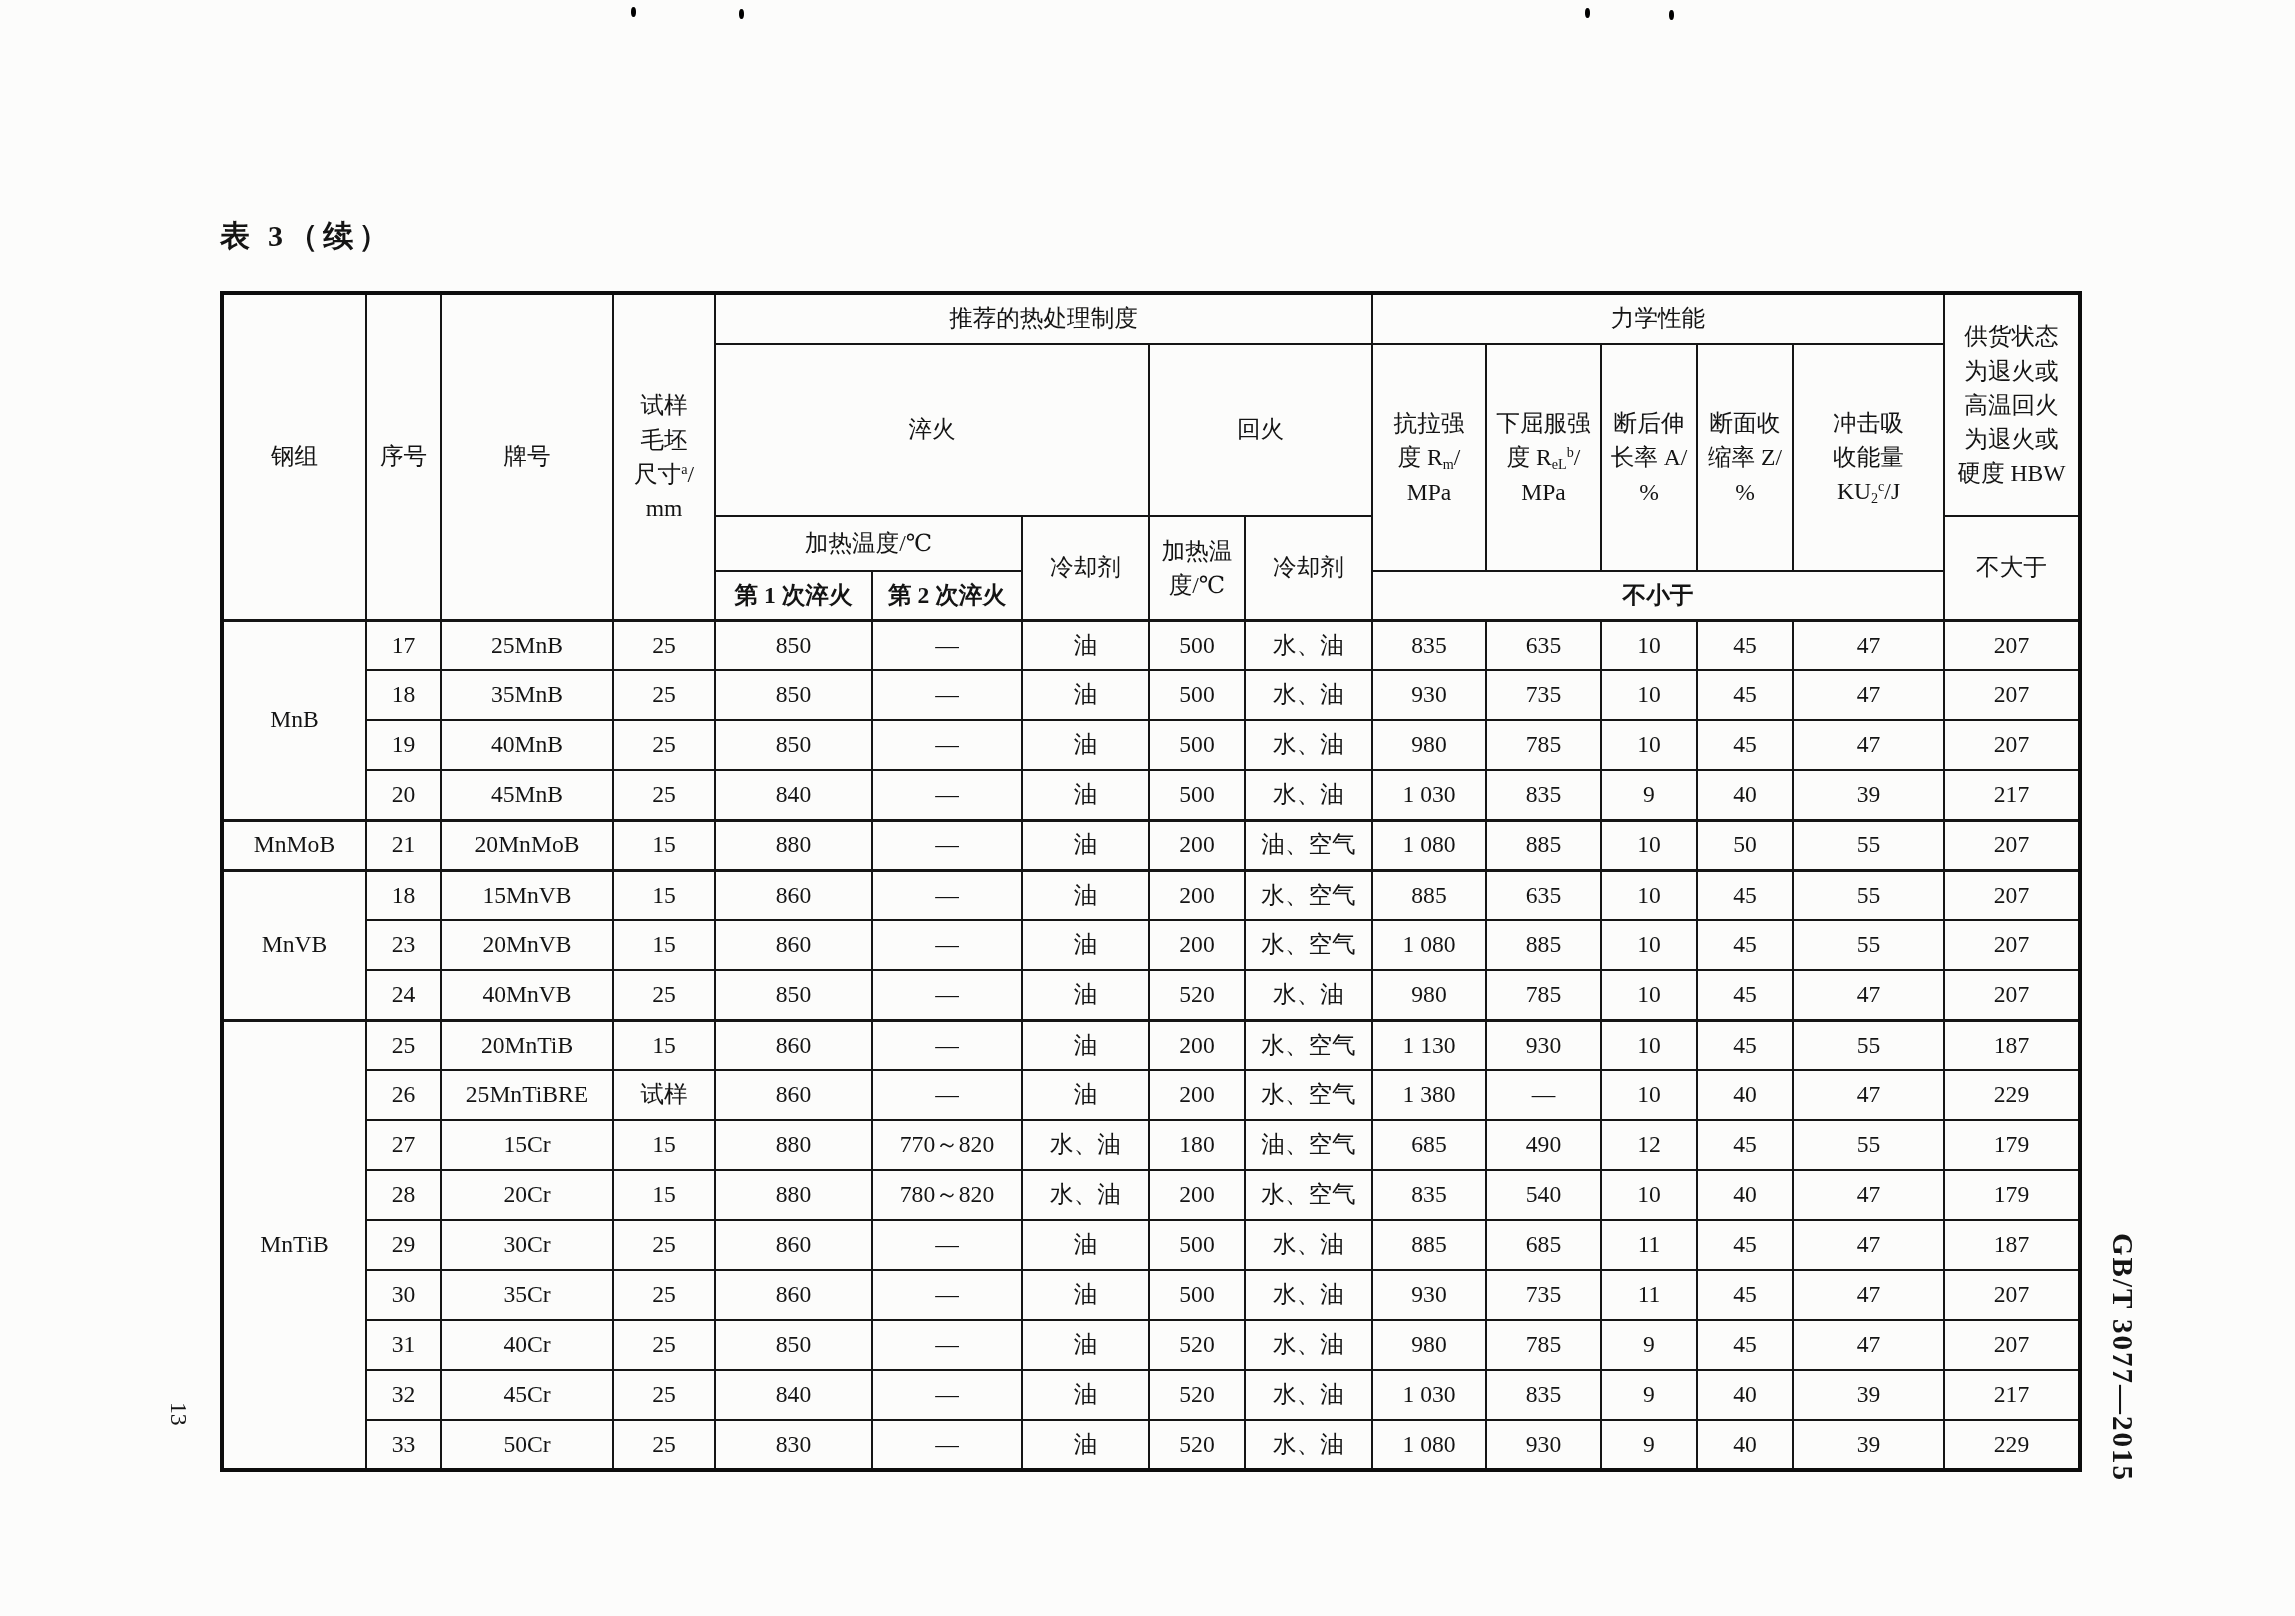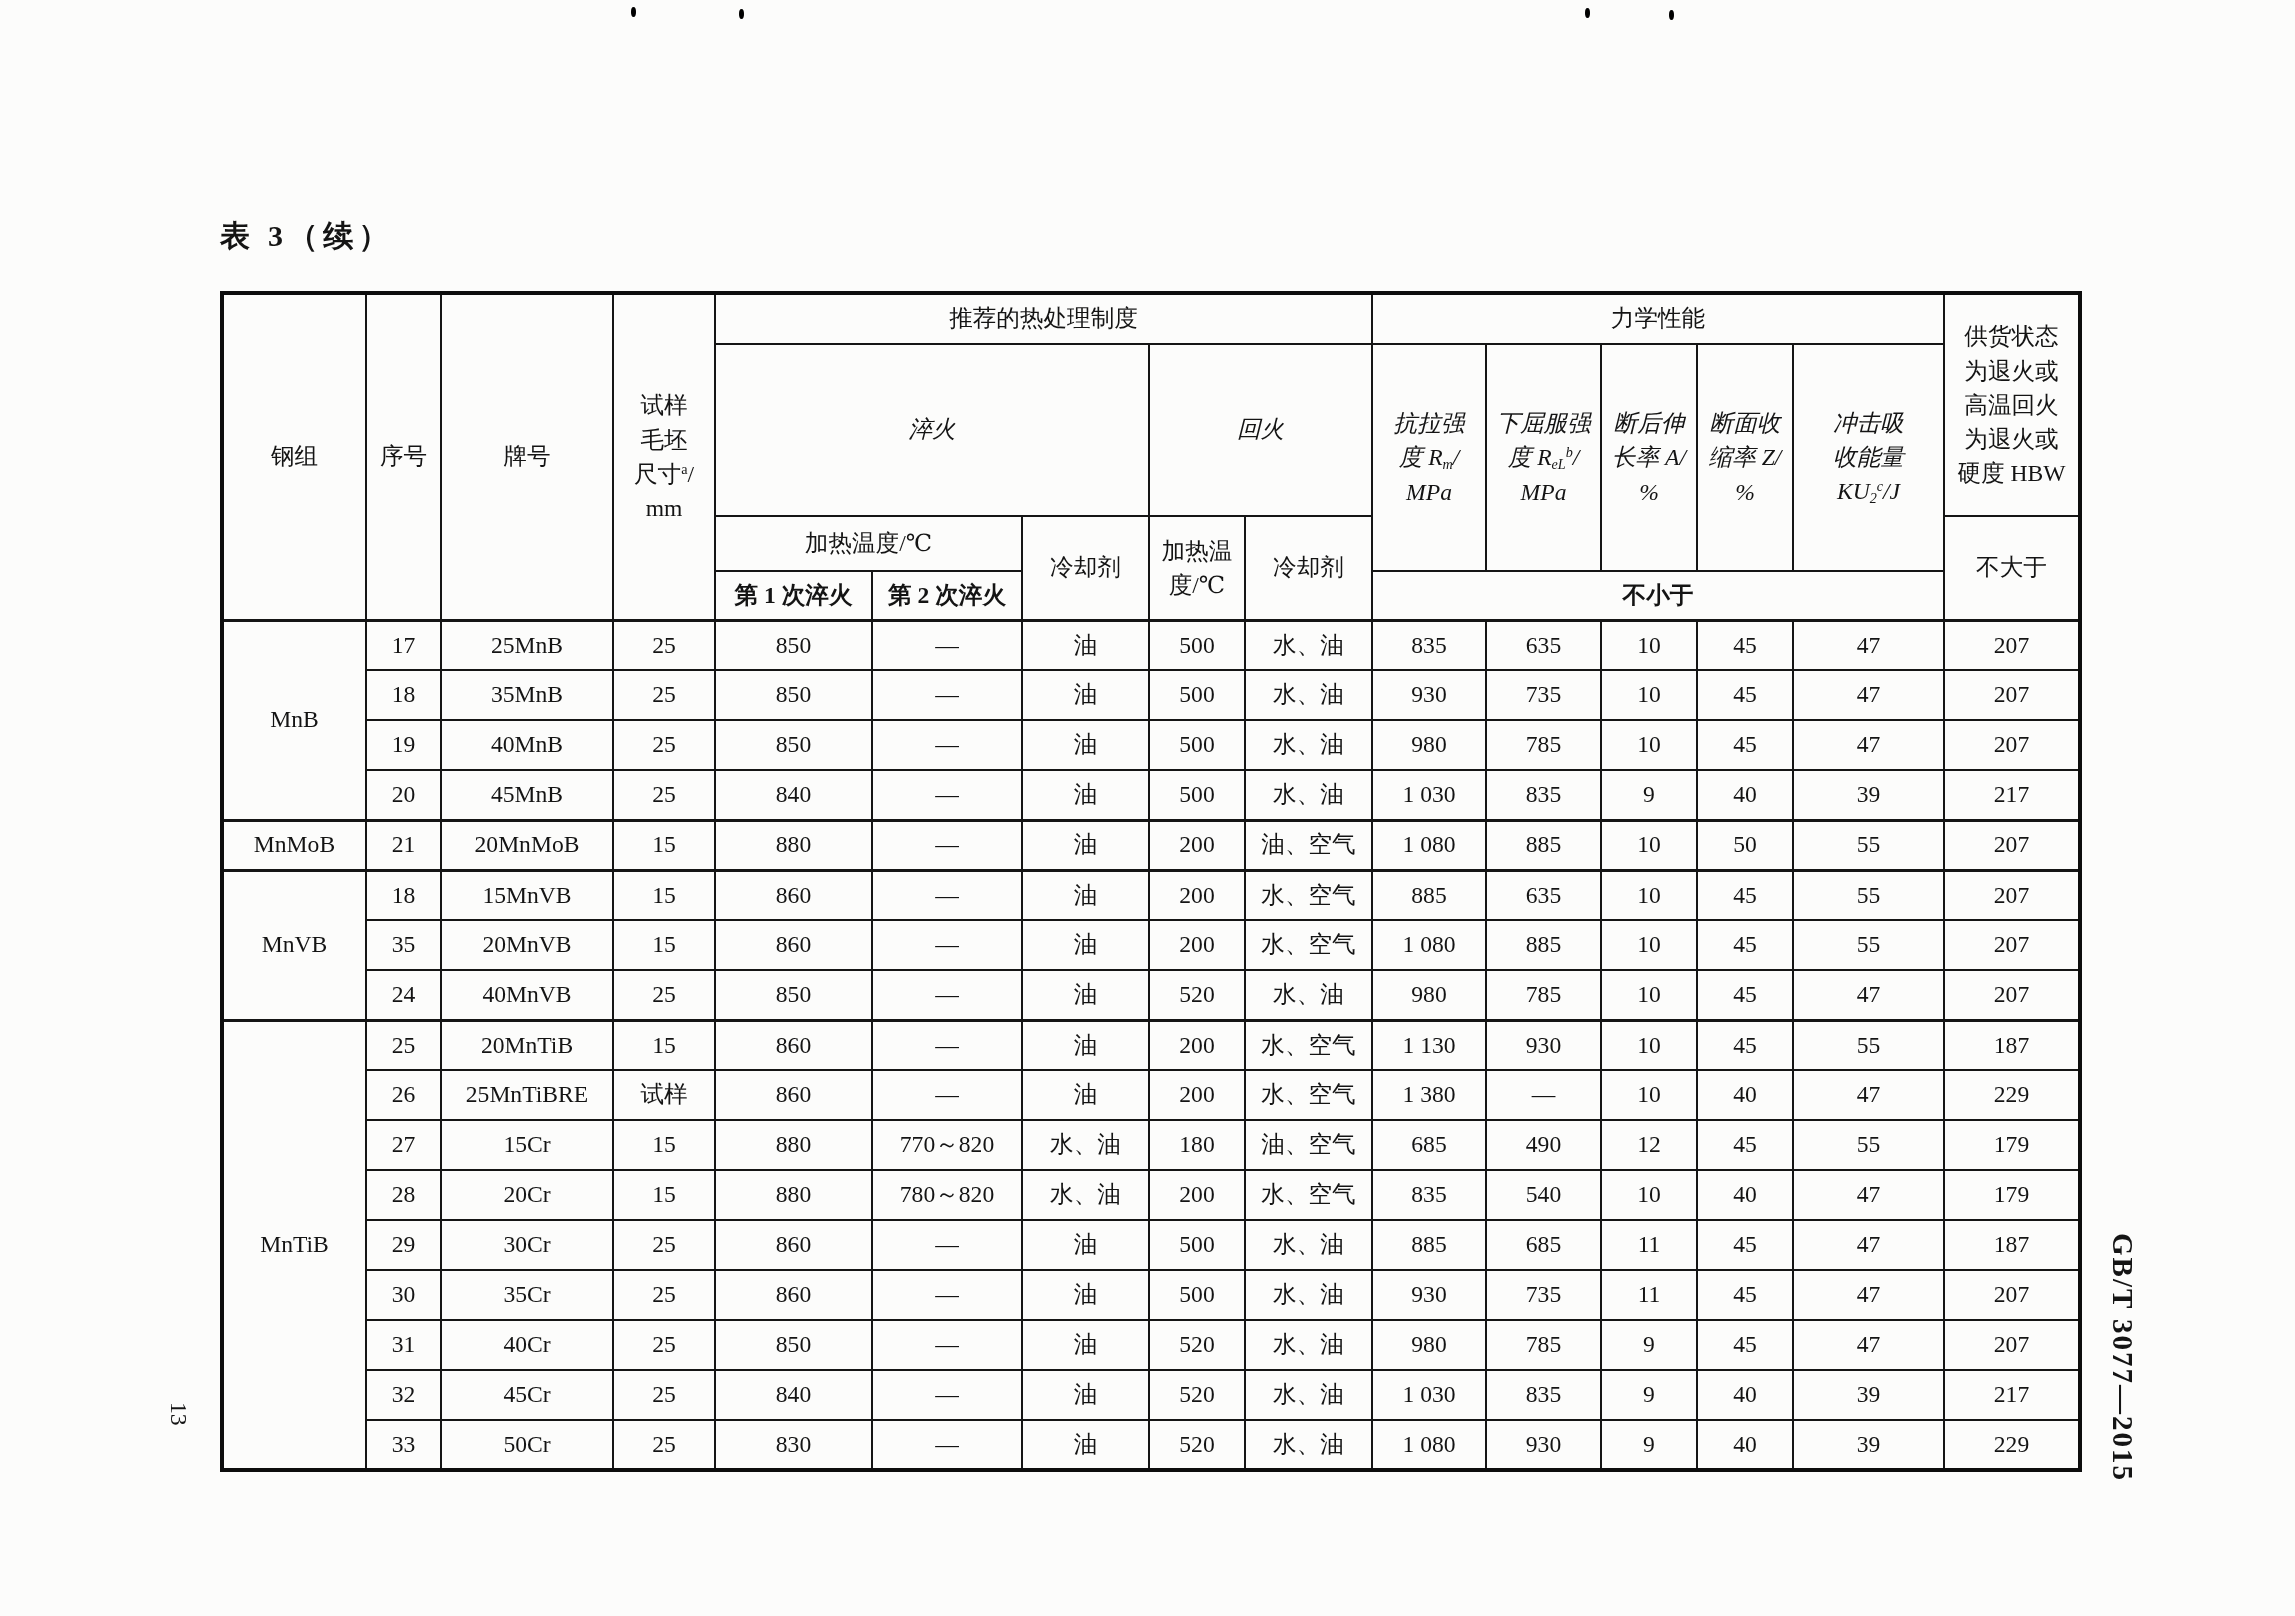--- a/index.html
+++ b/index.html
@@ -22,21 +22,21 @@
     border-collapse:collapse; table-layout:fixed;
   }
   table.main th, table.main td {
     border:2px solid #151515;
     text-align:center; vertical-align:middle;
     font-weight:normal; font-size:23.6px; padding:0 2.6px;
     overflow:hidden; line-height:1.25;
   }
   table.main { border:4.6px solid #0d0d0d; }
   thead tr.hr1 { height:51px; }
-  thead tr.hr2 { height:172px;font-style:italic; }
+  thead tr.hr2 { height:172px; }
   thead tr.hr3 { height:55px; }
   thead tr.hr4 { height:49px; }
   tbody tr { height:50px; }
   thead tr.hr4 th, thead tr.hr4 td { border-bottom-width:3.9px;font-weight:bold; }
   tr.group-start td { border-top-width:3.9px; }
   .hdr-small div { line-height:1.45; }
   .sub { font-size:0.6em; vertical-align:-0.28em; }
   .sup { font-size:0.6em; vertical-align:0.55em; }
   .vert-std {
     position:absolute; left:2139px; top:1233px;
@@ -237,21 +237,21 @@
         <td>200</td>
         <td>水、空气</td>
         <td>885</td>
         <td>635</td>
         <td>10</td>
         <td>45</td>
         <td>55</td>
         <td>207</td>
       </tr>
       <tr>
-        <td>35</td>
+        <td>23</td>
         <td>20MnVB</td>
         <td>15</td>
         <td>860</td>
         <td>—</td>
         <td>油</td>
         <td>200</td>
         <td>水、空气</td>
         <td>1 080</td>
         <td>885</td>
         <td>10</td>

